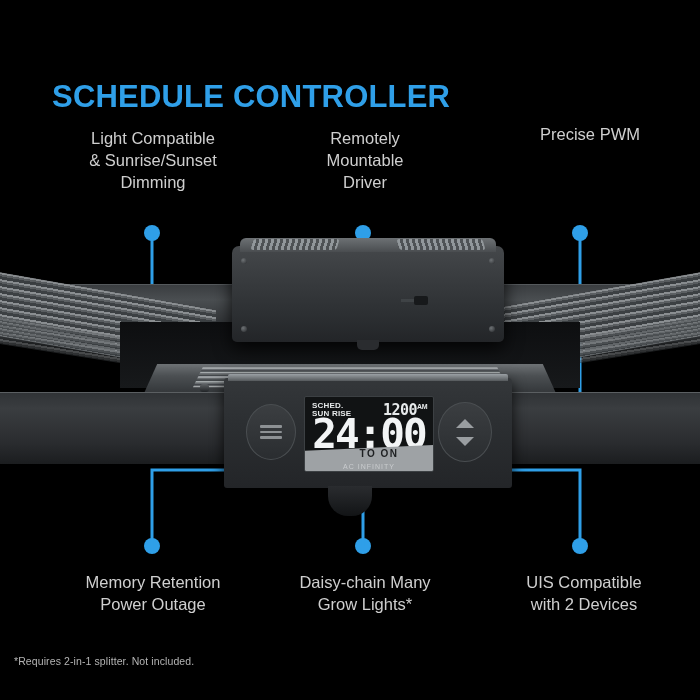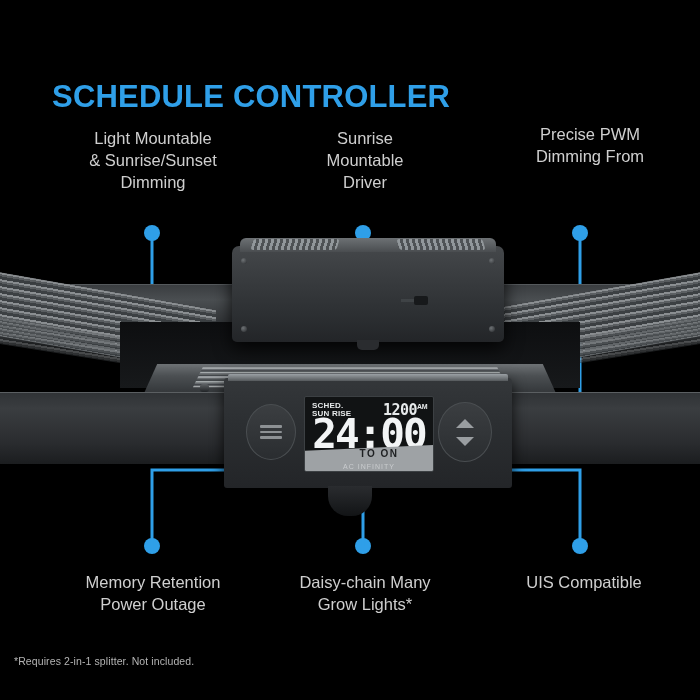--- a/index.html
+++ b/index.html
@@ -339,43 +339,43 @@
     <div class="btn-arrows">
       <div class="tri-up"></div>
       <div class="tri-dn"></div>
     </div>
   </div>
 
   <div class="plug"></div>
 </div>
 
 <div class="callout c-top-left">
-  <span>Light Mountable</span>
+  <span>Light Compatible</span>
   <span>&amp; Sunrise/Sunset</span>
   <span>Dimming</span>
 </div>
 
 <div class="callout c-top-mid">
-  <span>Sunrise</span>
+  <span>Remotely</span>
   <span>Mountable</span>
   <span>Driver</span>
 </div>
 
 <div class="callout c-top-right">
   <span>Precise PWM</span>
-  <span>Dimming From</span>
 </div>
 
 <div class="callout c-bot-left">
   <span>Memory Retention</span>
   <span>Power Outage</span>
 </div>
 
 <div class="callout c-bot-mid">
   <span>Daisy-chain Many</span>
   <span>Grow Lights*</span>
 </div>
 
 <div class="callout c-bot-right">
   <span>UIS Compatible</span>
+  <span>with 2 Devices</span>
 </div>
 
 <div class="footnote">*Requires 2-in-1 splitter. Not included.</div>
 
 </body></html>

